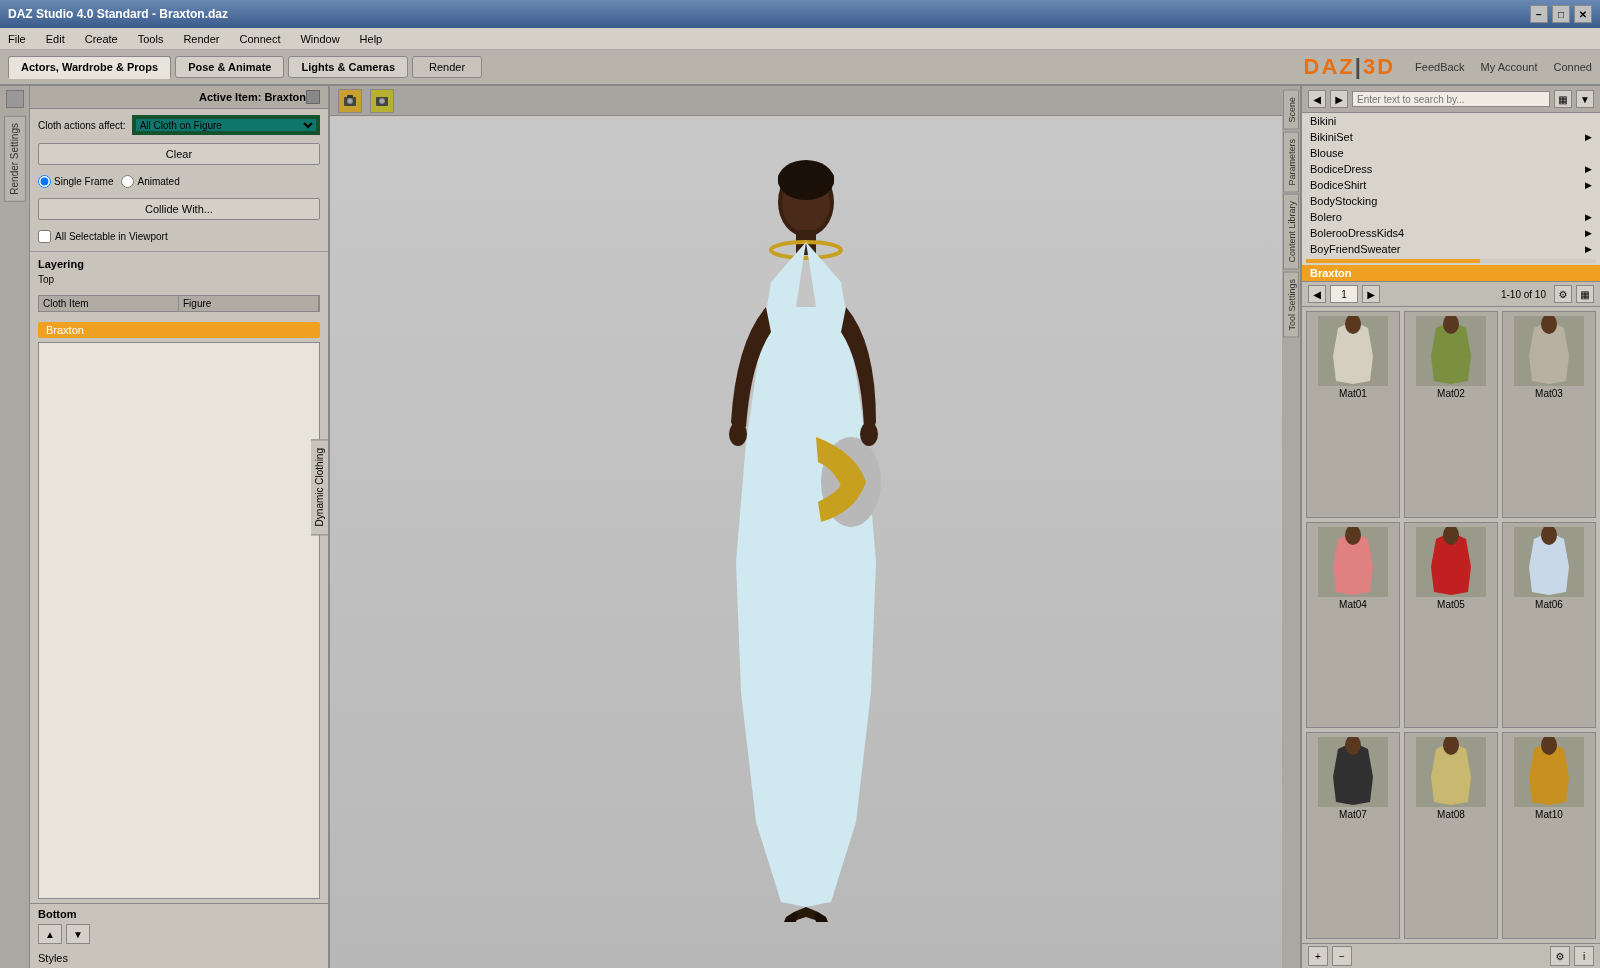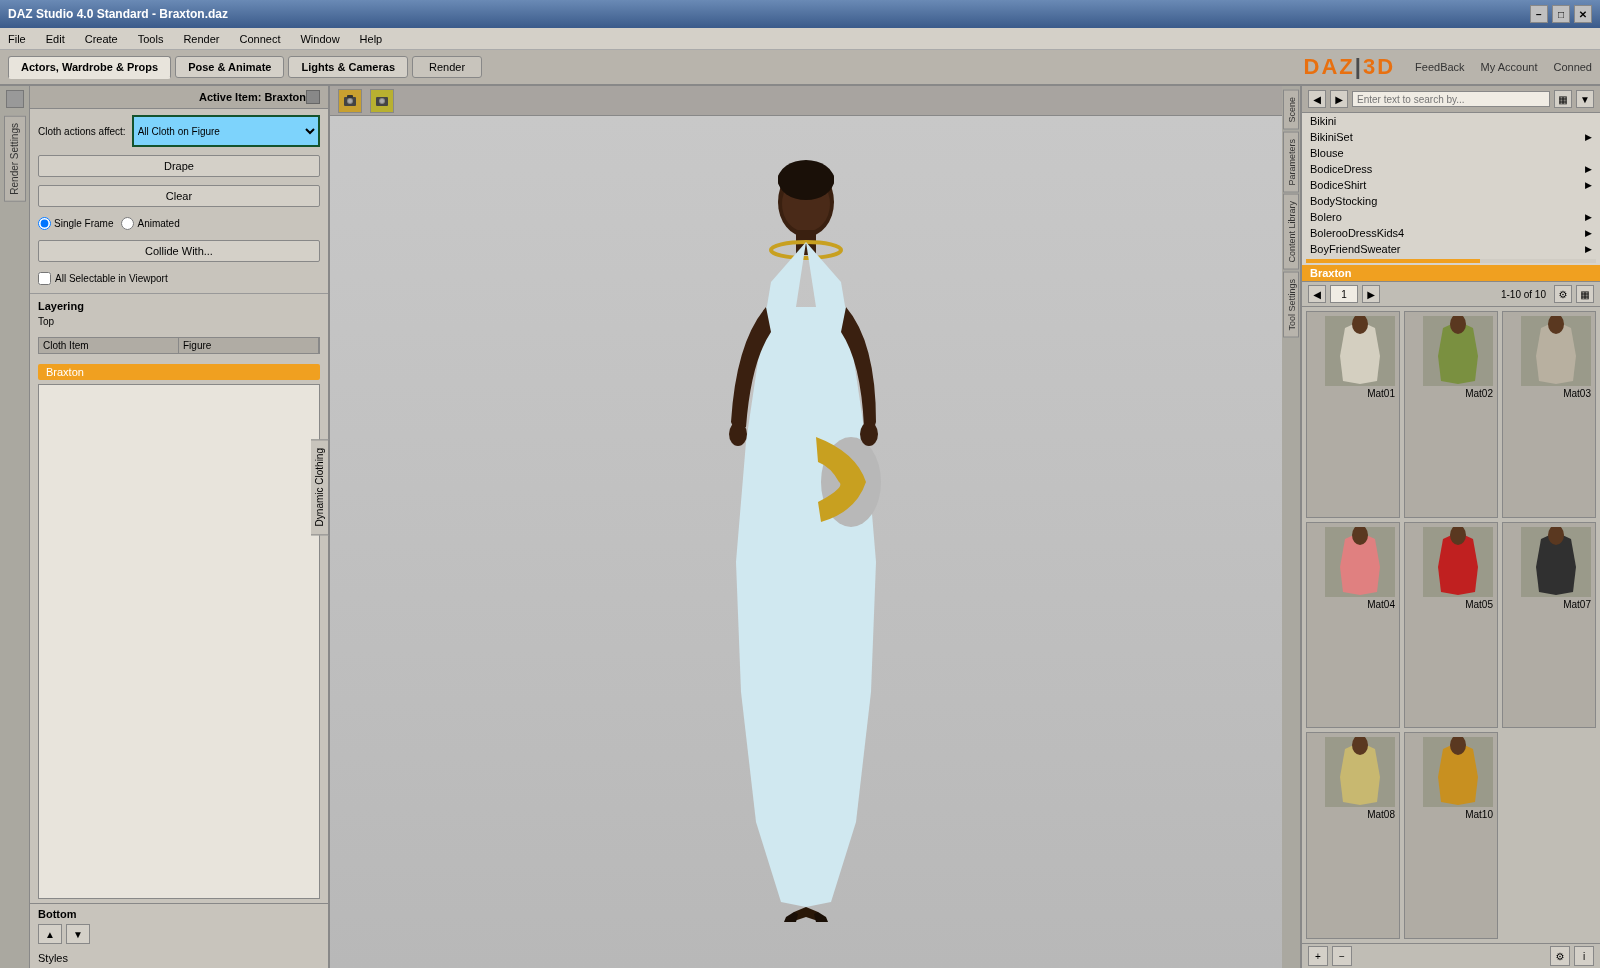--- a/index.html
+++ b/index.html
@@ -139,23 +139,23 @@
       border-bottom: 1px solid #999;
     }
     .cloth-affect-row {
       display: flex;
       align-items: center;
       gap: 6px;
       font-size: 10px;
     }
     .cloth-affect-select {
       flex: 1;
-      height: 32px;
-      background: #7dd3fc;
-      border: 2px solid #14532d;
+      height: 20px;
+      background: #0f766e;
+      border: 4px solid #14532d;
       font-size: 10px;
     }
     .btn-drape, .btn-clear, .btn-collide {
       width: 100%;
       padding: 4px;
       background: #d4d0c8;
       border: 1px solid #888;
       cursor: pointer;
       font-size: 11px;
       border-radius: 2px;
@@ -373,21 +373,21 @@
       padding: 4px;
       background: #c0bdb5;
       overflow-y: auto;
       flex: 1;
     }
     .mat-item {
       background: #b0aca4;
       border: 1px solid #888;
       display: flex;
       flex-direction: column;
-      align-items: flex-end;
+      align-items: center;
       padding: 4px;
       cursor: pointer;
     }
     .mat-thumbnail {
       width: 70px;
       height: 70px;
       display: flex;
       align-items: center;
       justify-content: center;
       overflow: hidden;
@@ -502,21 +502,20 @@
       <div class="panel-icon" style="width:14px;height:14px;background:#888;border:1px solid #666;"></div>
     </div>
 
     <div class="cloth-actions">
       <div class="cloth-affect-row">
         <span>Cloth actions affect:</span>
         <select class="cloth-affect-select">
           <option>All Cloth on Figure</option>
         </select>
       </div>
-      <button class="btn-drape">Drape</button>
       <button class="btn-clear">Clear</button>
       <div class="anim-row">
         <label class="radio-label">
           <input type="radio" name="anim" checked="" style="">
           <span>Single Frame</span>
         </label>
         <label class="radio-label">
           <input type="radio" name="anim" style="">
           <span>Animated</span>
         </label>
@@ -731,20 +730,30 @@
           <div class="mat-thumbnail">
             <svg width="70" height="70" viewBox="0 0 70 70">
               <rect width="70" height="70" fill="#9a9a8a"></rect>
               <path d="M35,5 L20,12 L15,40 L18,65 L35,68 L52,65 L55,40 L50,12 Z" fill="#c02020"></path>
               <ellipse cx="35" cy="8" rx="8" ry="10" fill="#5a3820"></ellipse>
             </svg>
           </div>
           <div class="mat-label">Mat05</div>
         </div>
 
+        <div class="mat-item">
+          <div class="mat-thumbnail">
+            <svg width="70" height="70" viewBox="0 0 70 70">
+              <rect width="70" height="70" fill="#9a9a8a"></rect>
+              <path d="M35,5 L20,12 L15,40 L18,65 L35,68 L52,65 L55,40 L50,12 Z" fill="#c8d8e8"></path>
+              <ellipse cx="35" cy="8" rx="8" ry="10" fill="#5a3820"></ellipse>
+            </svg>
+          </div>
+          <div class="mat-label">Mat06</div>
+        </div>
 
         <div class="mat-item">
           <div class="mat-thumbnail">
             <svg width="70" height="70" viewBox="0 0 70 70">
               <rect width="70" height="70" fill="#9a9a8a"></rect>
               <path d="M35,5 L20,12 L15,40 L18,65 L35,68 L52,65 L55,40 L50,12 Z" fill="#303030"></path>
               <ellipse cx="35" cy="8" rx="8" ry="10" fill="#5a3820"></ellipse>
             </svg>
           </div>
           <div class="mat-label">Mat07</div>

